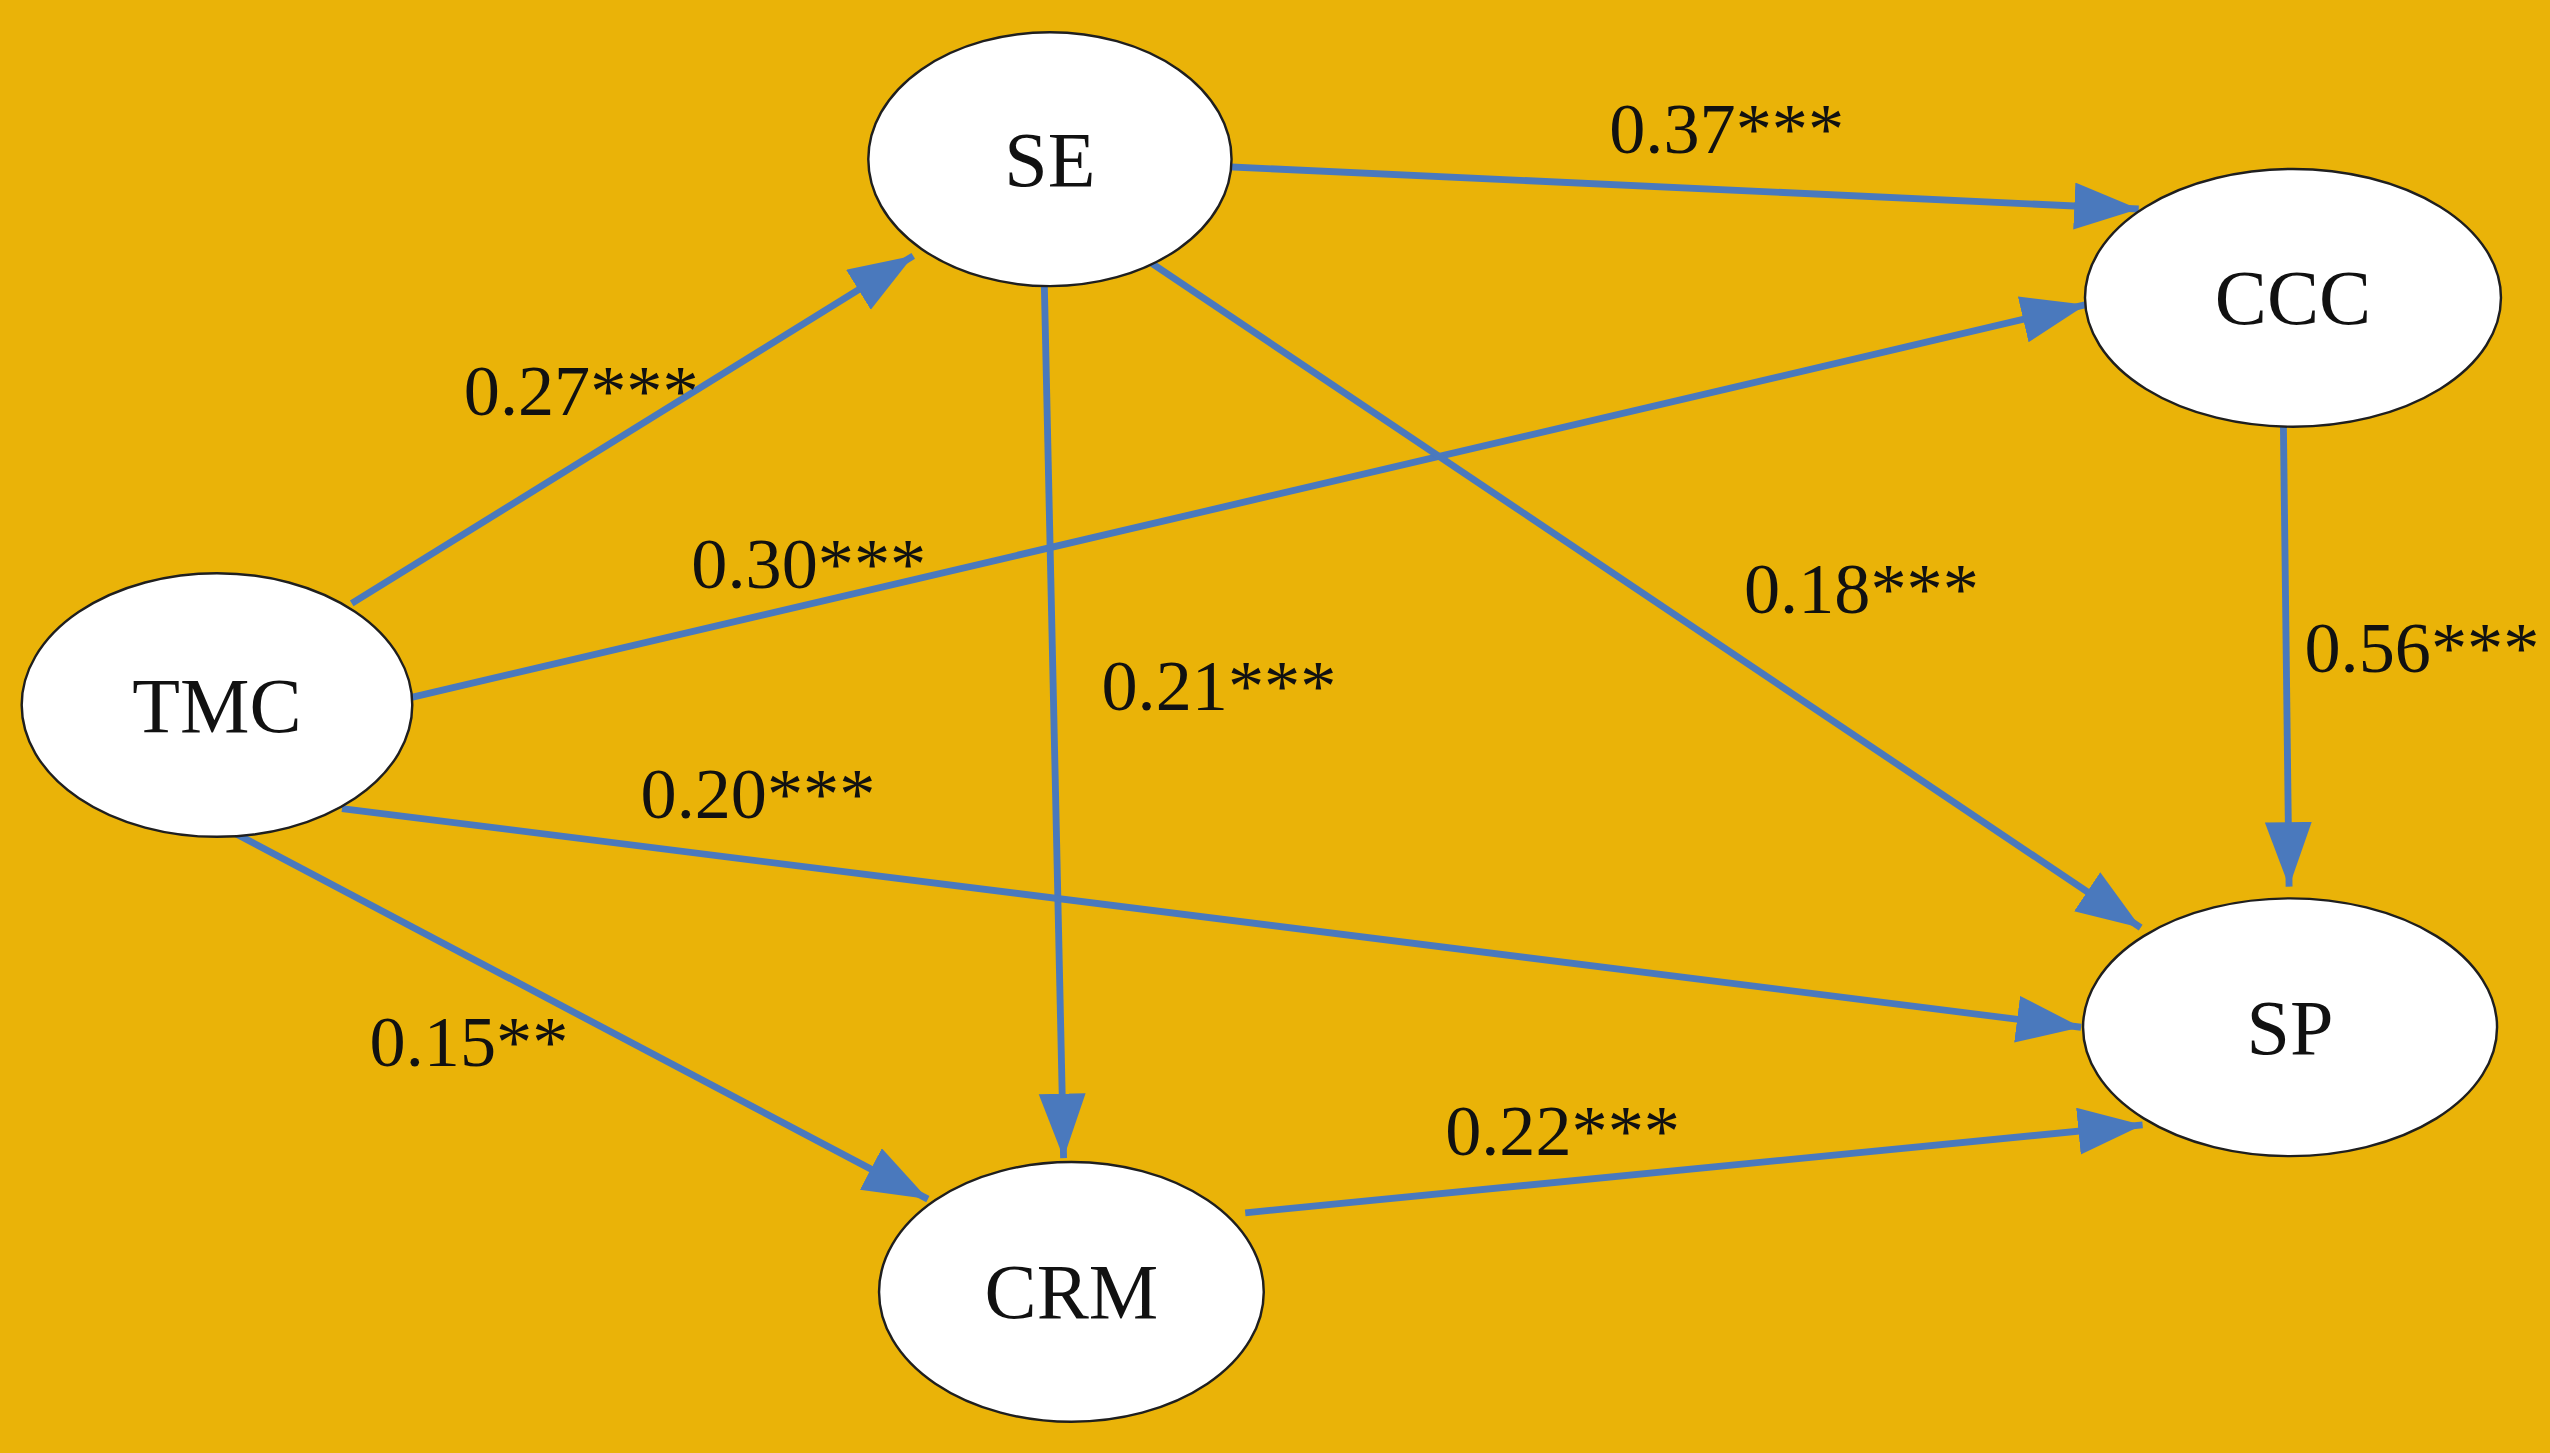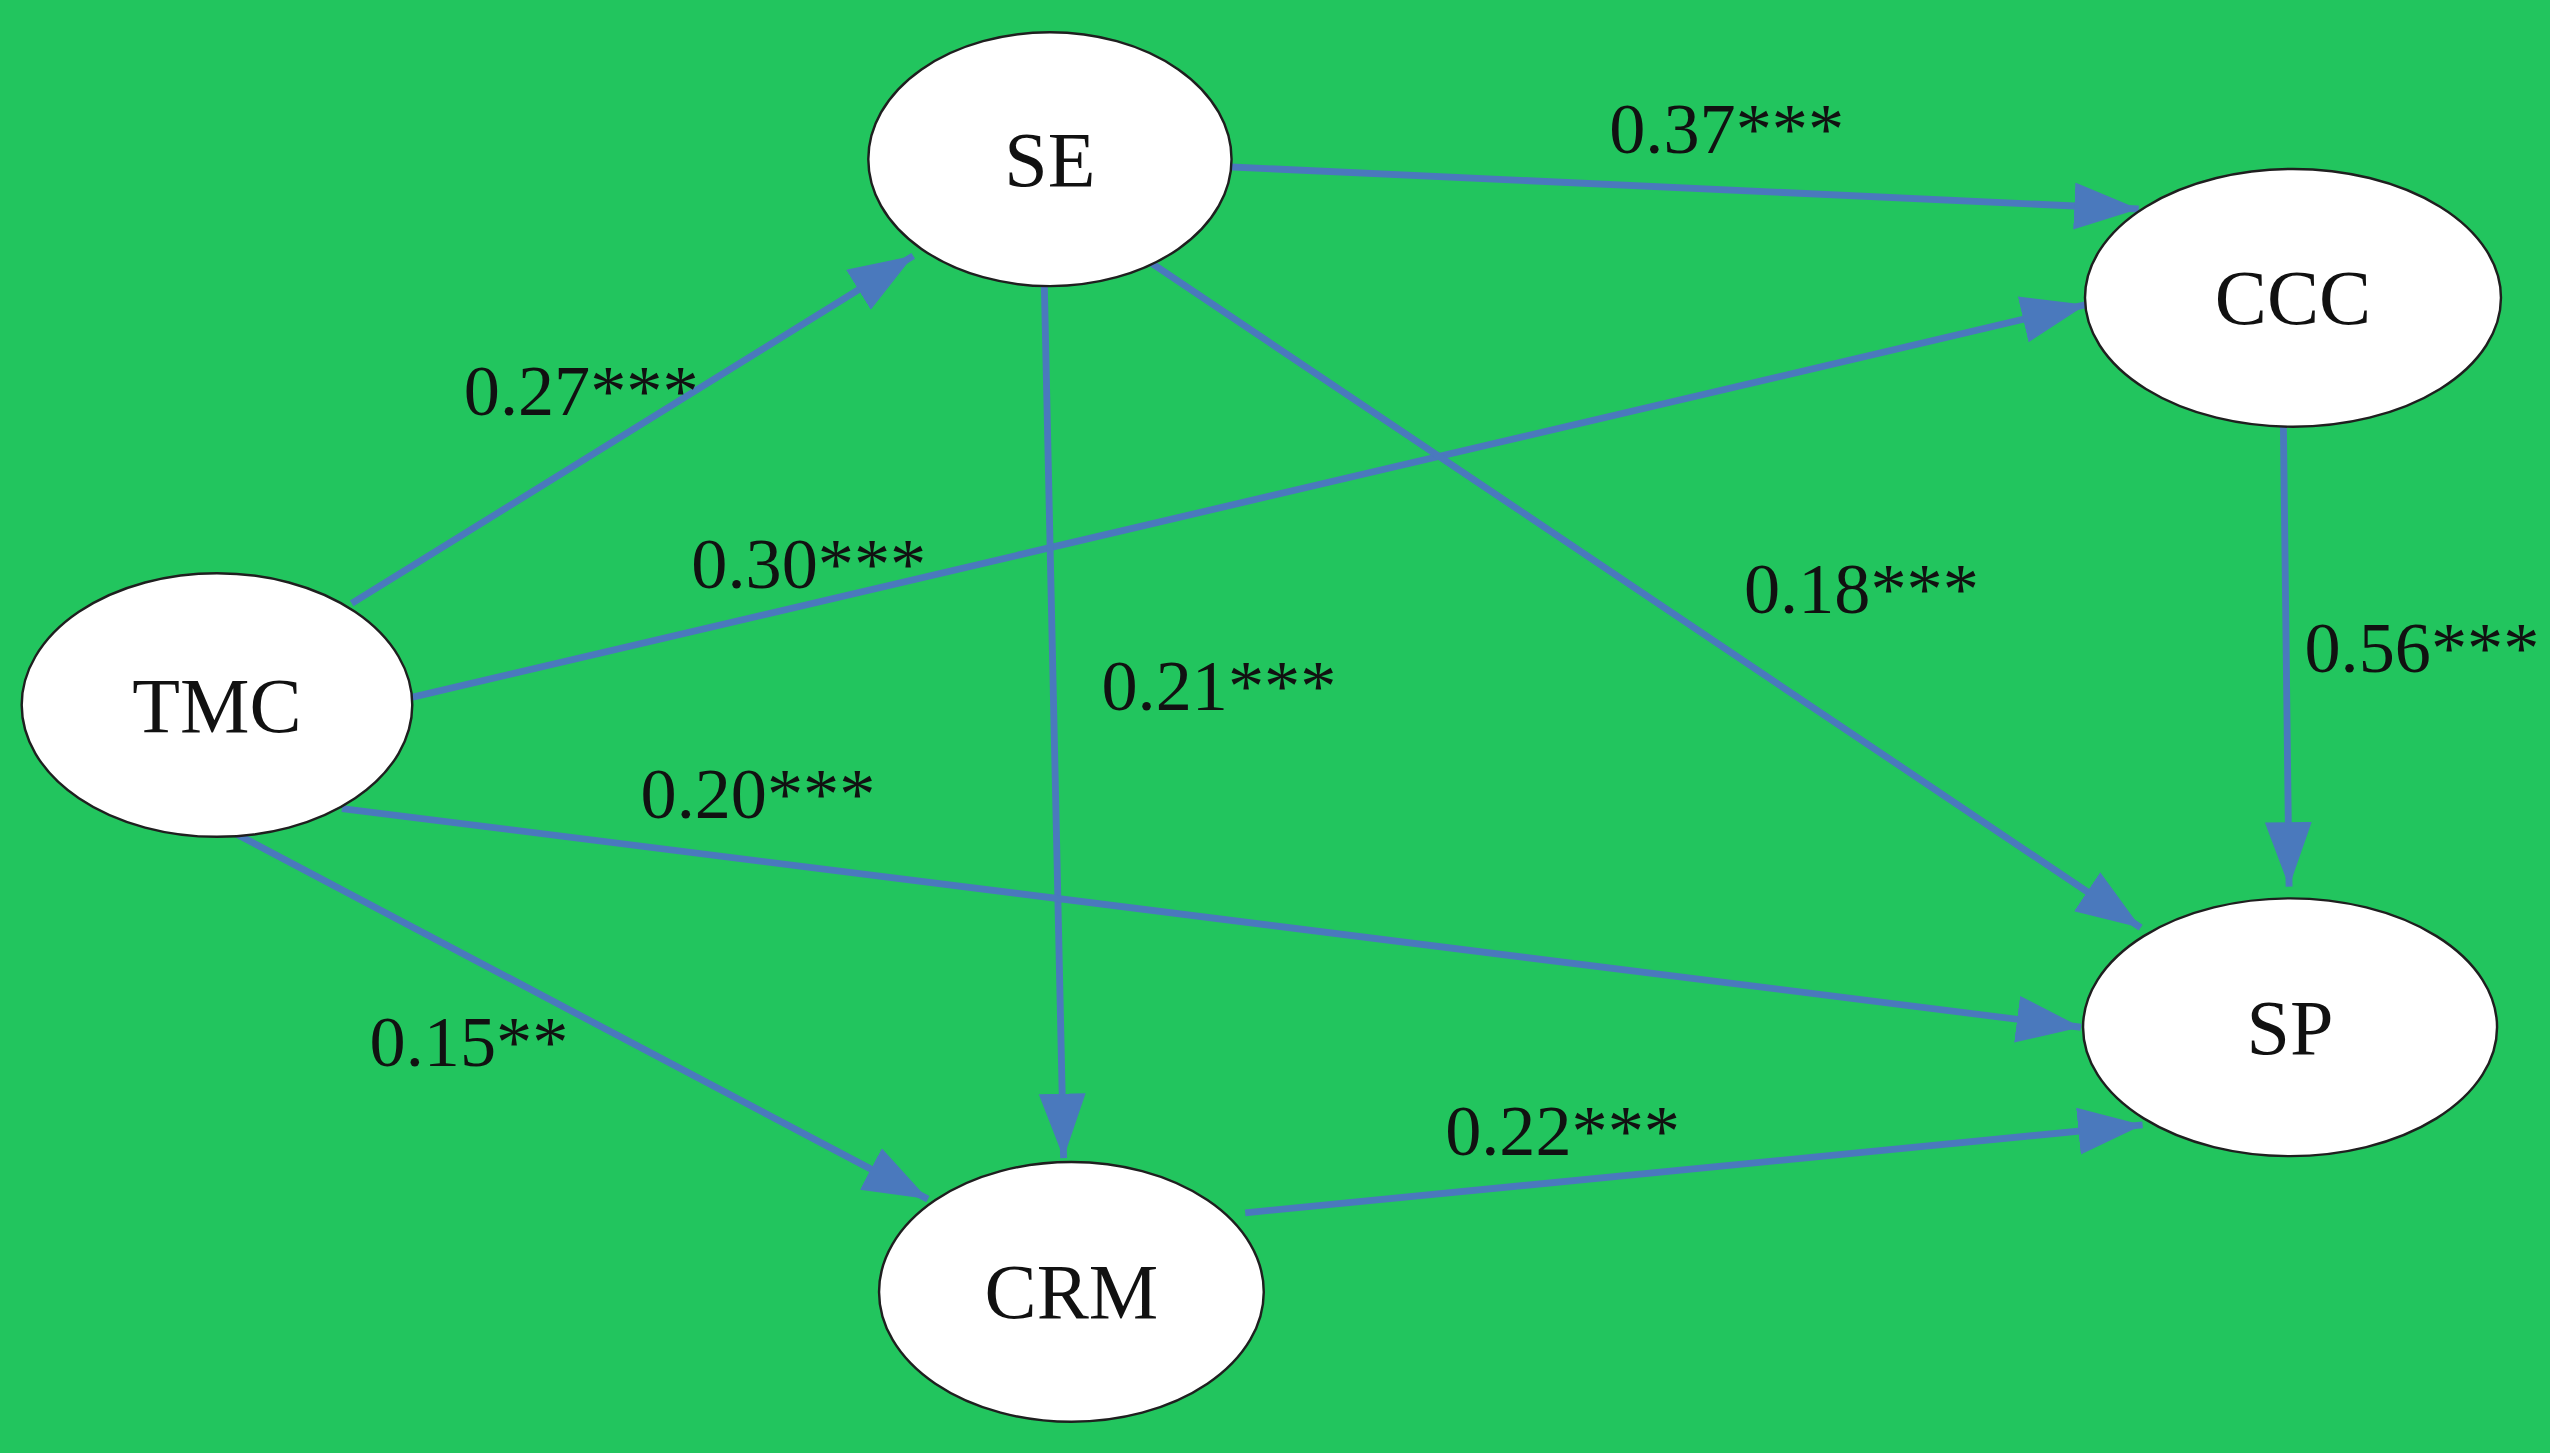--- a/index.html
+++ b/index.html
@@ -4,21 +4,21 @@
 <style>
   html, body {
     margin: 0;
     padding: 0;
     background: #ffffff;
   }
   #canvas {
     position: relative;
     width: 2550px;
     height: 1453px;
-    background: #22c55e;
+    background: #eab308;
     overflow: hidden;
     font-family: "Liberation Serif", "DejaVu Serif", serif;
   }
   #canvas svg {
     position: absolute;
     left: 0;
     top: 0;
     width: 100%;
     height: 100%;
   }

